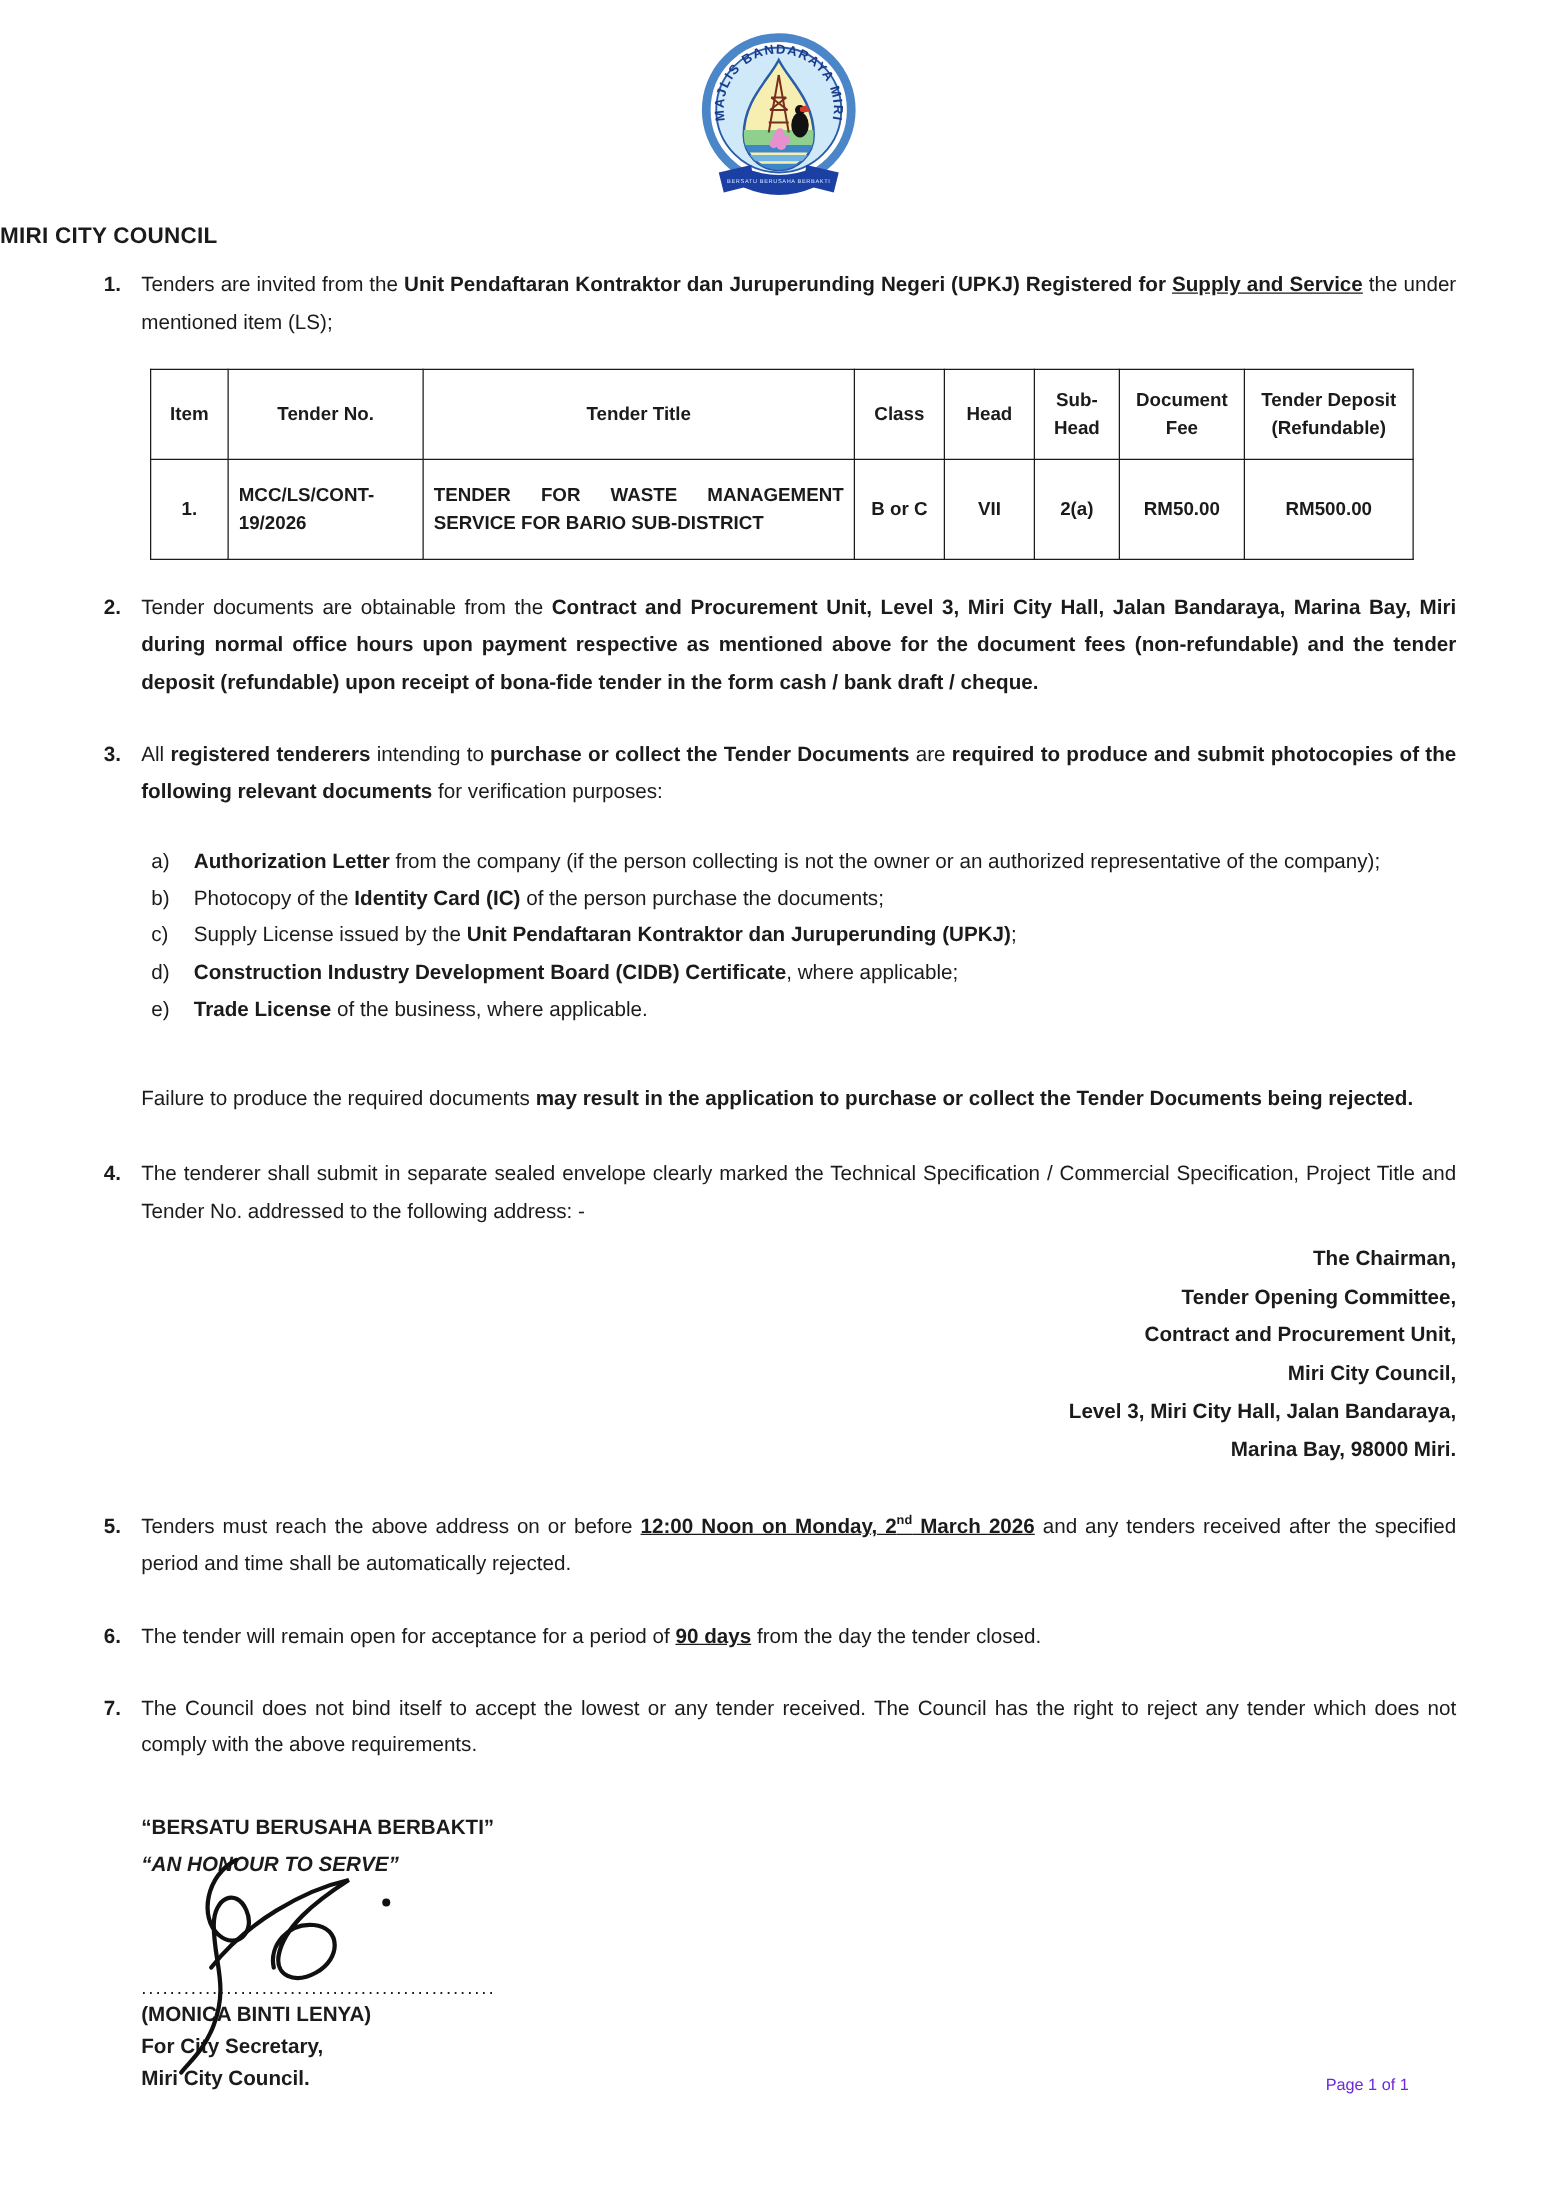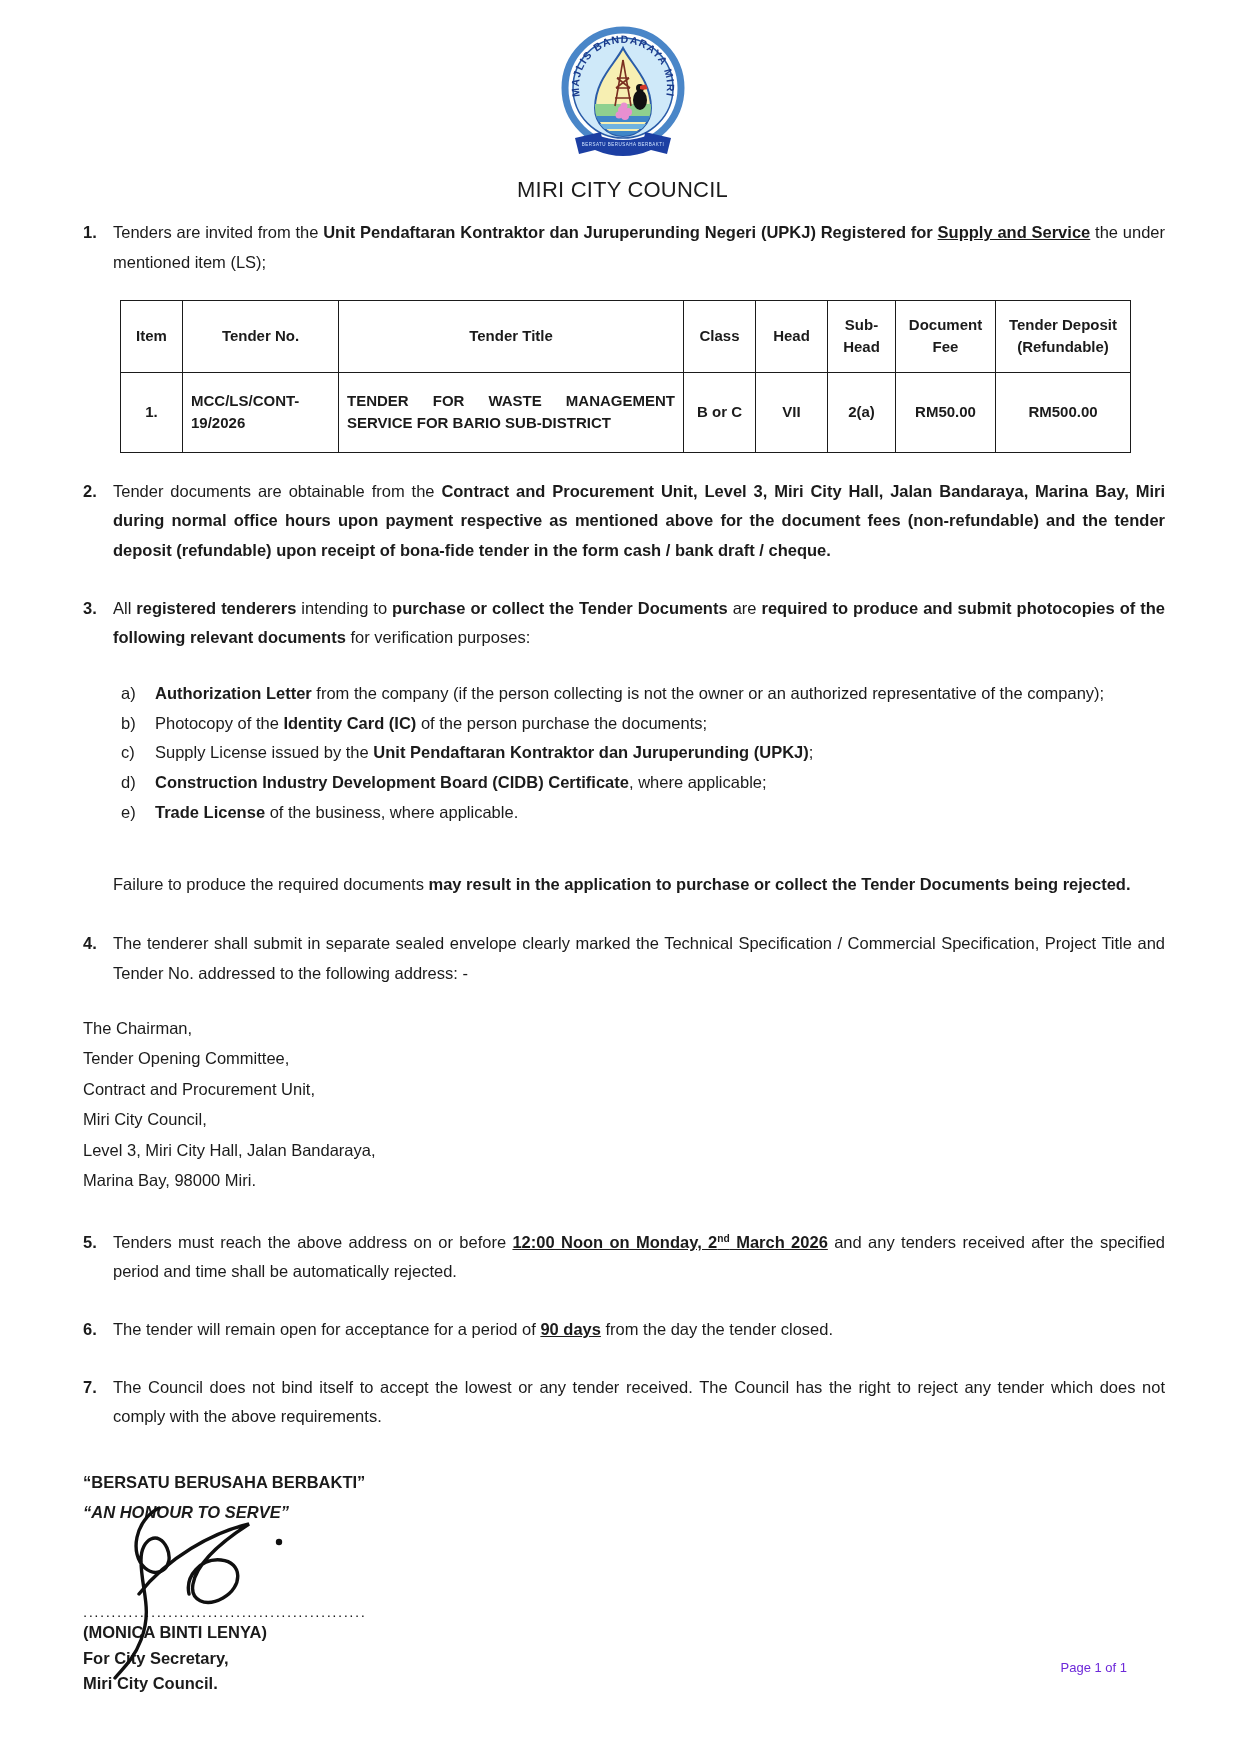--- a/index.html
+++ b/index.html
@@ -8,21 +8,21 @@
     position:relative;
     width:1245px; height:1753px;
     background:#ffffff;
     color:#1b1b1b;
     font-family:"Liberation Sans", sans-serif;
     font-size:16.5px;
     line-height:1.8;
     overflow:hidden;
   }
   .logo-wrap { text-align:center; padding-top:26px; }
-  .org-name { text-align:center; font-weight:normal; font-size:22px; line-height:1.3; letter-spacing:0.2px; }
+  .org-name { font-weight:bold; font-size:18px; line-height:1.3; letter-spacing:0.2px; }
   .notice-no { text-align:center; font-weight:bold; font-size:17.5px; line-height:1.45; }
   .content { margin:0 80px 0 83px; }
   .para { display:flex; }
   .para .num { width:30px; flex:none; font-weight:bold; }
   .para .ptext { flex:1; text-align:justify; }
   .b { font-weight:bold;margin-top:12px; }
   .bu { font-weight:bold; text-decoration:underline; }
   .sup { vertical-align:super; font-size:0.62em; }
   .sublist { margin-left:38px; }
   .sub { display:flex; }
@@ -35,22 +35,22 @@
     border:1.6px solid #1b1b1b;
     padding:6px 8px;
     font-size:15px;
     line-height:1.45;
     vertical-align:middle;
   }
   table.tender th { font-weight:bold; text-align:center; height:72px; }
   table.tender td { font-weight:bold; height:80px; }
   td.c { text-align:center; }
   td.j { text-align:justify; font-size:15.5px; }
-  .addr { text-align:left; font-weight:normal; line-height:1.85; margin-top:24px; }
-  .sig-area { position:relative; margin-top:36px; height:248px; }
+  .addr { text-align:right; font-weight:bold; line-height:1.85; margin-top:8px; }
+  .sig-area { position:relative; margin-left:30px; margin-top:36px; height:248px; }
   .motto1 { font-weight:bold; }
   .motto2 { font-weight:bold; font-style:italic; }
   .dotline { letter-spacing:1.5px; font-size:15px; line-height:1.1; margin-top:76px; color:#1b1b1b; }
   .sig-name { font-weight:bold; line-height:1.55; }
   .sig-svg { position:absolute; left:18px; top:30px; overflow:visible; }
   .page-footer { position:absolute; right:118px; top:1656px; font-size:13px; color:#6d28d9; }
 </style>
 </head>
 <body>
 

